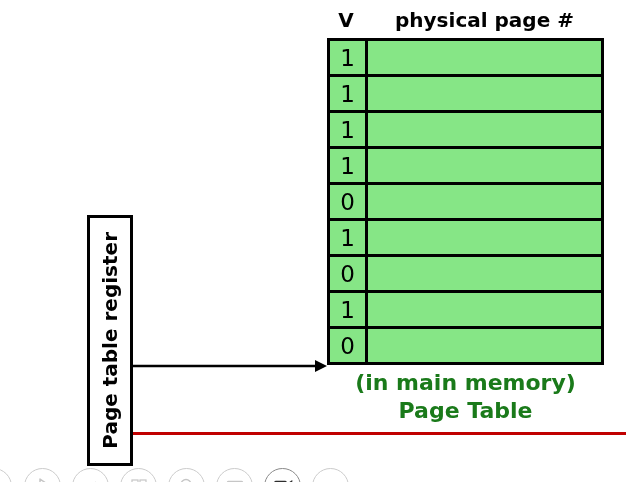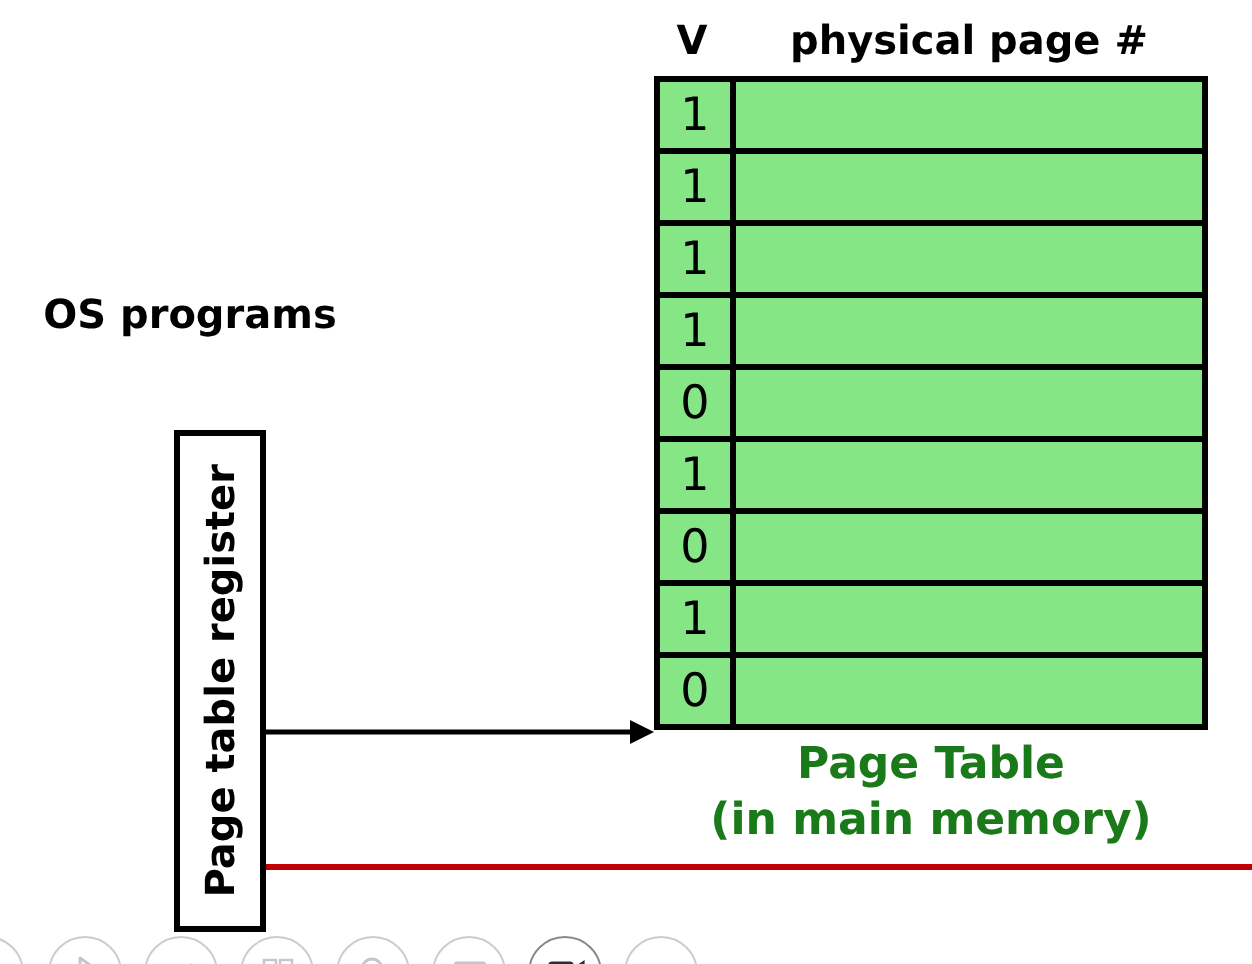--- a/index.html
+++ b/index.html
@@ -133,35 +133,34 @@
     <div class="pt-v">1</div>
     <div class="pt-p"></div>
   </div>
   <div class="pt-row">
     <div class="pt-v">0</div>
     <div class="pt-p"></div>
   </div>
 </div>
 
 <div class="os-note">
-  <div>OS programs</div>
 </div>
 
 <div class="reg-box">
   <div class="reg-label">Page table register</div>
 </div>
 
 <svg class="arrow-svg" width="196" height="22">
   <line x1="0" y1="11" x2="183" y2="11" stroke="#000" stroke-width="2.5"></line>
   <polygon points="182,5 182,17 194,11" fill="#000"></polygon>
 </svg>
 
 <div class="caption">
+  <div>(in main memory)</div>
   <div>Page Table</div>
-  <div>(in main memory)</div>
 </div>
 
 <div class="red-line"></div>
 
 <div class="tb-circle" style="left:-25px; top:468px;"></div>
 
 <div class="tb-circle" style="left:24px; top:468px;">
   <svg width="20" height="20" viewBox="0 0 20 20">
     <polygon points="7,3 17,10 7,17" fill="none" stroke="#c6c6c6" stroke-width="1.5" stroke-linejoin="round"></polygon>
   </svg>

